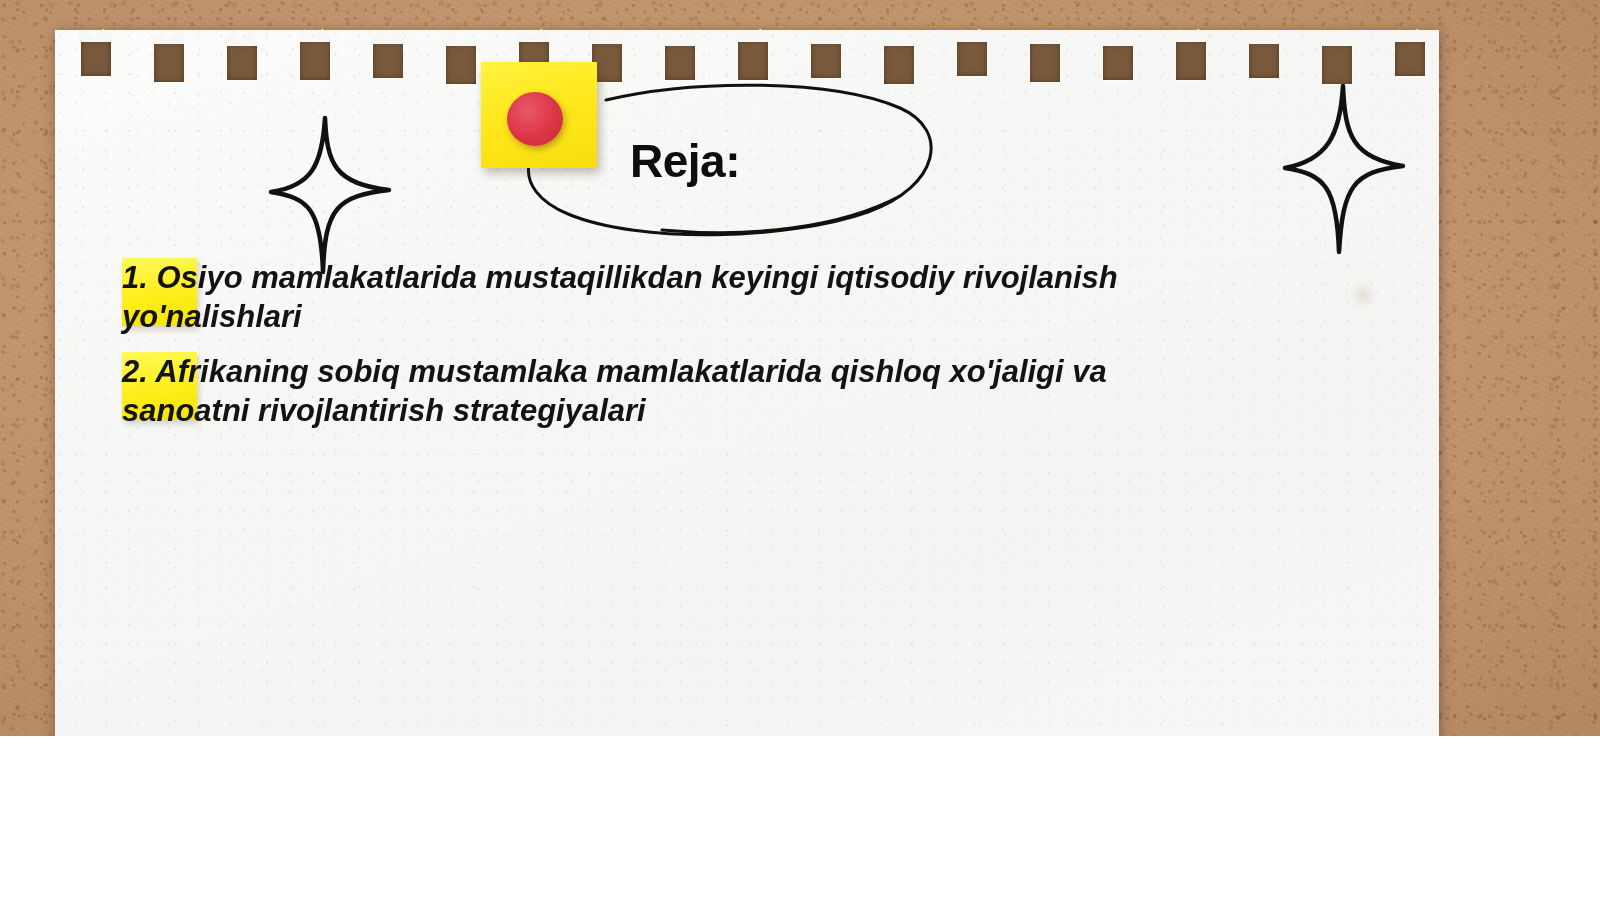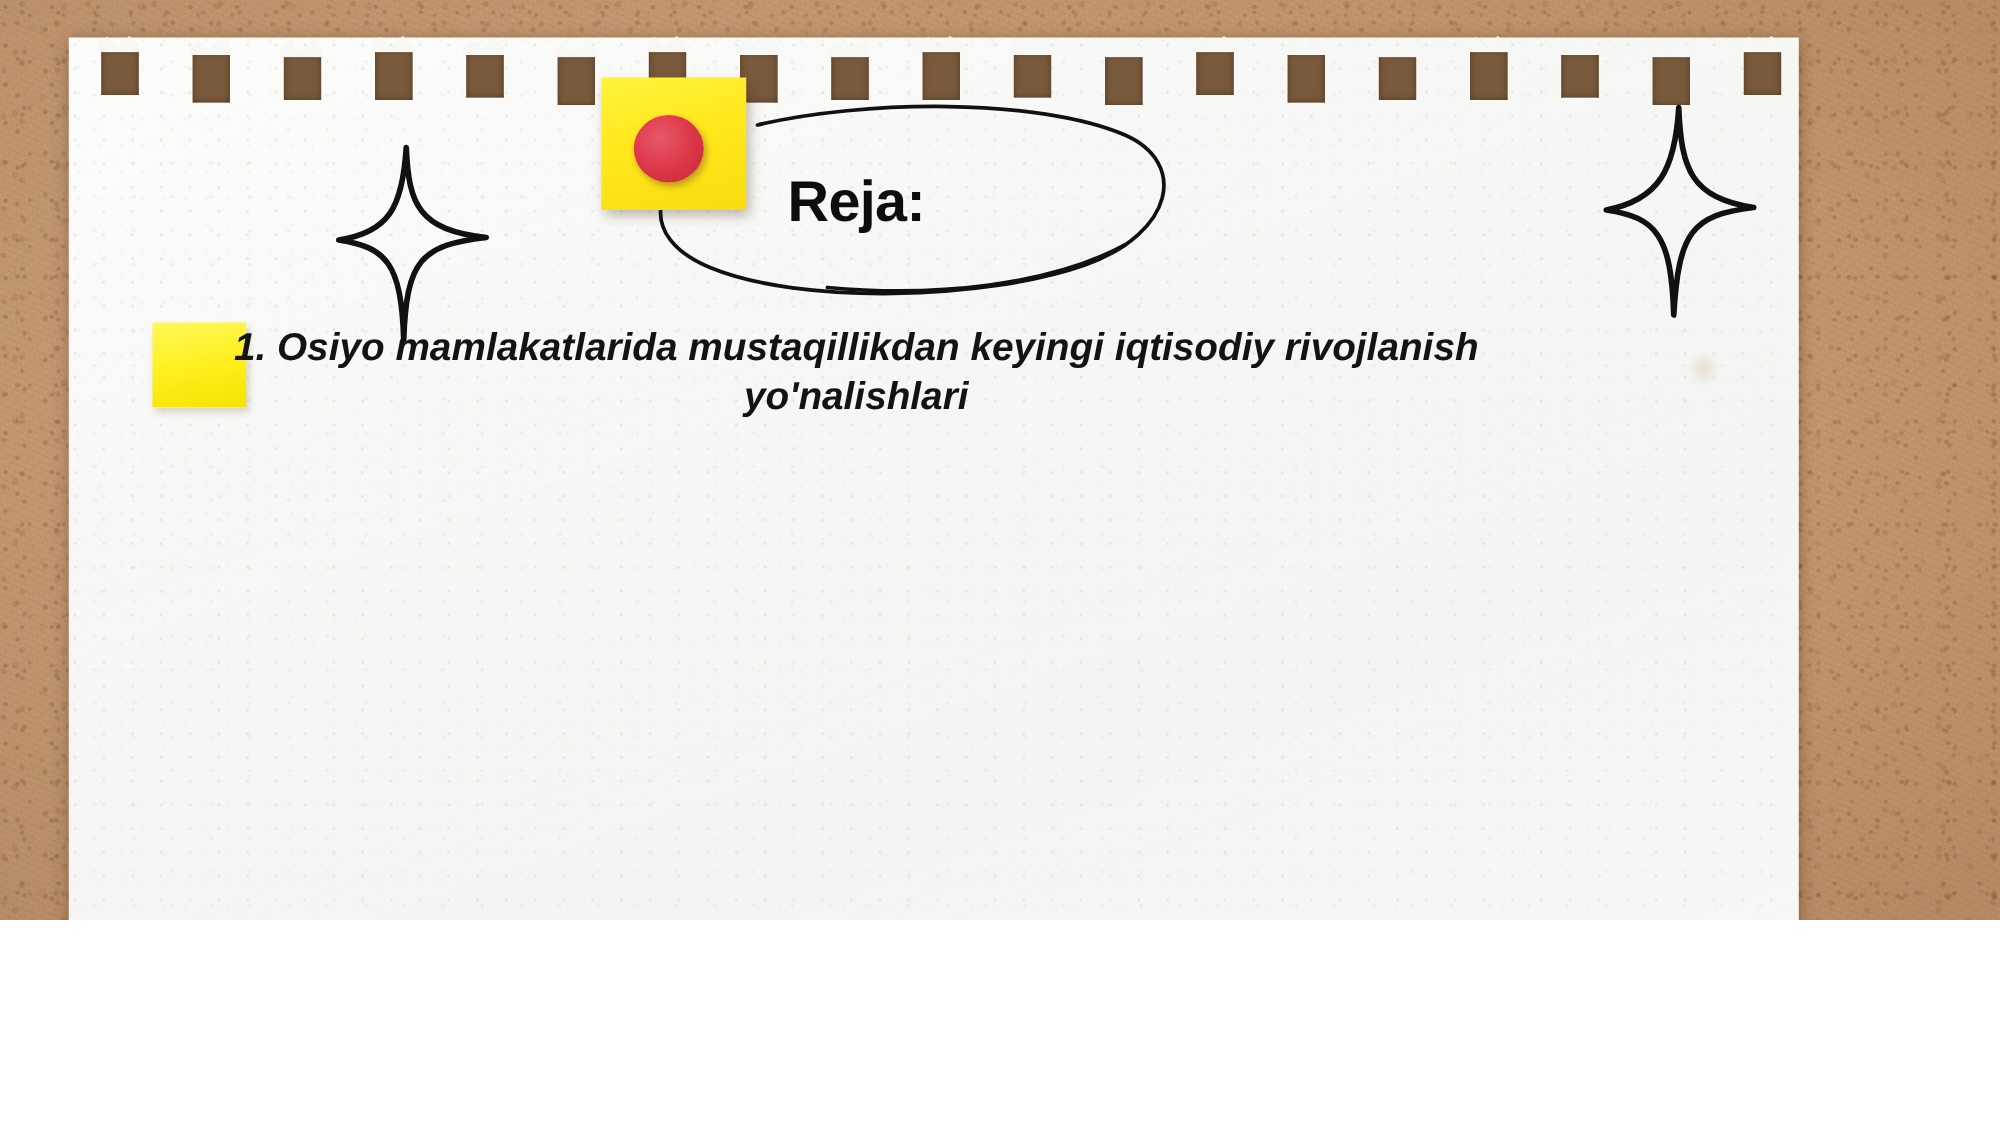--- a/index.html
+++ b/index.html
@@ -11,21 +11,20 @@
     font-family: "Liberation Sans", sans-serif;
   }
 
   
   #slide {
     position: relative;
     width: 1600px;
     height: 736px;
     background-color: #c99b74;
     overflow: hidden;
-    text-align: center;
   }
   #cork-texture {
     position: absolute;
     inset: 0;
     background-color: #c99b74;
     background-image:
       radial-gradient(circle at 12% 18%, rgba(141,97,60,0.40) 0 1.6px, transparent 2px),
       radial-gradient(circle at 33% 7%,  rgba(160,116,74,0.35) 0 2.2px, transparent 2.6px),
       radial-gradient(circle at 61% 24%, rgba(122,82,46,0.32) 0 1.4px, transparent 1.9px),
       radial-gradient(circle at 84% 12%, rgba(176,133,90,0.40) 0 2.6px, transparent 3px),
@@ -160,21 +159,20 @@
     top: 0;
     width: 75px;
     height: 68px;
     background: linear-gradient(170deg, #fff95a 0%, #ffef1f 50%, #f5e400 100%);
     box-shadow: 2px 4px 6px rgba(80,70,10,0.20);
     z-index: 0;
   }
   .agenda-text {
     position: relative;
     z-index: 1;
-    padding-left: 38px;
     font-size: 31px;
     font-style: italic;
     font-weight: 600;
     line-height: 1.26;
     color: #131313;
     max-width: 1050px;
   }
   .smudge {
     position: absolute;
     left: 1295px;
@@ -246,17 +244,21 @@
     <div id="pin-circle"></div>
   </div>
 
   <div id="agenda">
 
     <div class="agenda-item">
       <div class="hl-square"></div>
       <div class="agenda-text">1. Osiyo mamlakatlarida mustaqillikdan keyingi iqtisodiy rivojlanish yo'nalishlari</div>
     </div>
 
+    <div class="agenda-item">
+      <div class="hl-square"></div>
+      <div class="agenda-text">2. Afrikaning sobiq mustamlaka mamlakatlarida qishloq xo'jaligi va sanoatni rivojlantirish strategiyalari</div>
+    </div>
 
 
   </div>
 
 </div>
 
 </body></html>

